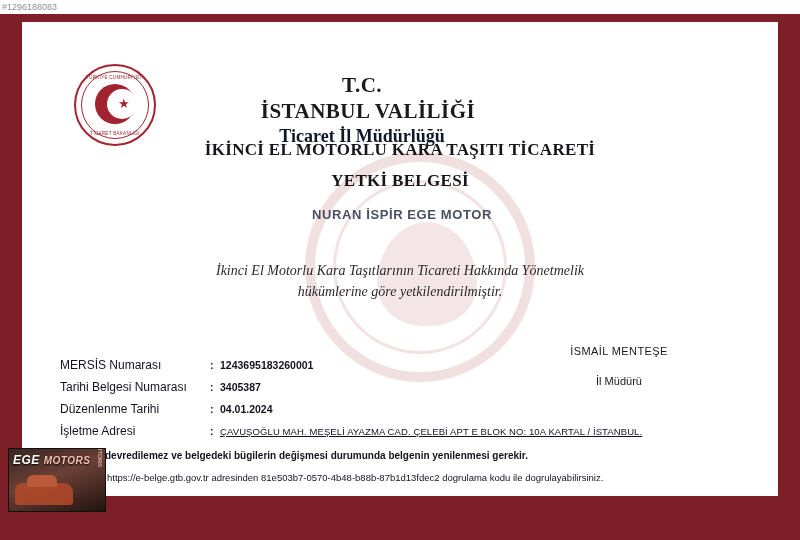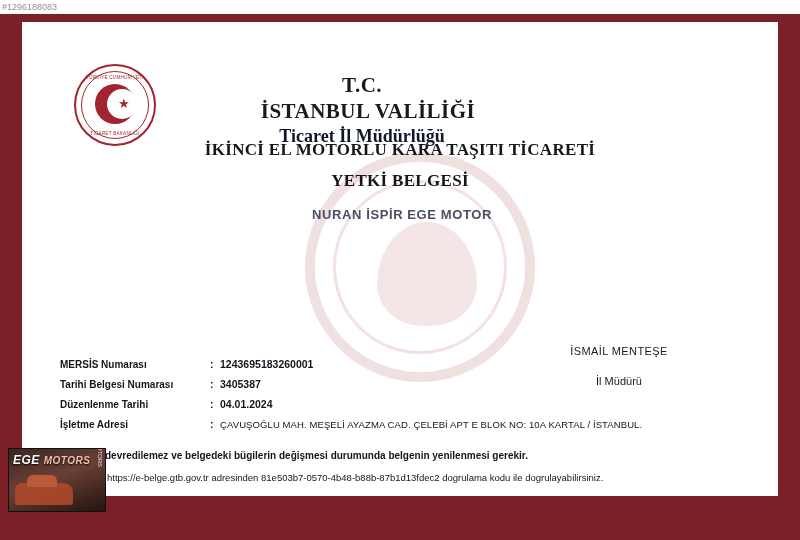--- a/index.html
+++ b/index.html
@@ -250,39 +250,40 @@
     z-index: 2;
   }
   .field-row {
     display: flex;
     align-items: baseline;
     margin-bottom: 8px;
     font-family: "Liberation Sans", sans-serif;
   }
   .field-label {
     width: 150px;
-    font-size: 10px;
-    font-weight: bold;
+    font-size: 12px;
+    font-weight: normal;
     color: #14141e;
   }
   .field-colon {
     width: 10px;
     font-size: 10.5px;
     font-weight: bold;
     color: #14141e;
   }
   .field-value {
     font-size: 10.5px;
     color: #14141e;
     font-weight: bold;
   }
   .field-value.normal {
     font-weight: normal;
     font-size: 9.5px;
     letter-spacing: 0.1px;
+    text-decoration: underline;
   }
 
   .notes {
     position: absolute;
     left: 38px;
     top: 428px;
     width: 690px;
     z-index: 2;
     font-family: "Liberation Sans", sans-serif;
   }
@@ -388,20 +389,24 @@
       <div class="l3">Ticaret İl Müdürlüğü</div>
     </div>
 
     <div class="title">
       <div>İKİNCİ EL MOTORLU KARA TAŞITI TİCARETİ</div>
       <div>YETKİ BELGESİ</div>
     </div>
 
     <div class="company">NURAN İSPİR EGE MOTOR</div>
 
+    <div class="statement">
+      <div>İkinci El Motorlu Kara Taşıtlarının Ticareti Hakkında Yönetmelik</div>
+      <div>hükümlerine göre yetkilendirilmiştir.</div>
+    </div>
 
     <div class="signature">
       <div class="name">İSMAİL MENTEŞE</div>
       <div class="role">İl Müdürü</div>
     </div>
 
     <div class="fields">
       <div class="field-row">
         <div class="field-label">MERSİS Numarası</div>
         <div class="field-colon">:</div>

